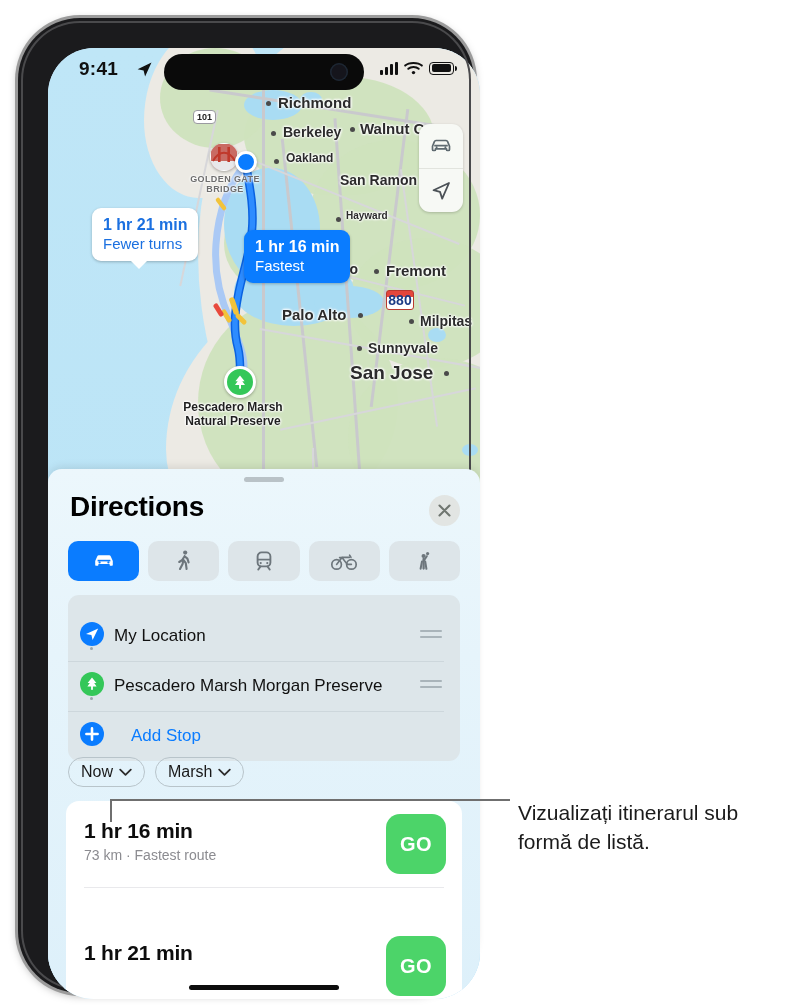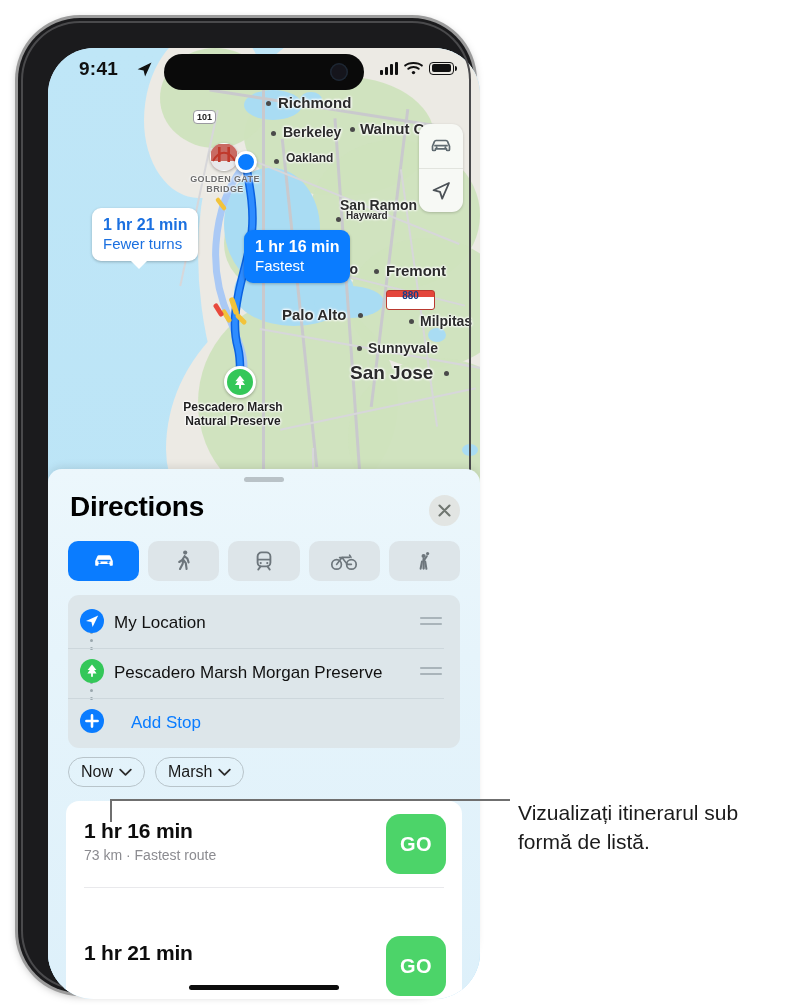--- a/index.html
+++ b/index.html
@@ -122,24 +122,24 @@
     position:absolute; z-index:24; font-size:12px; font-weight:bold; color:#1f1f1f;
     text-align:center; line-height:1.2; white-space:nowrap;
     text-shadow:0 0 3px #fff,0 0 3px #fff,0 0 3px #fff,0 0 2px #fff;
   }
   .shield{
     position:absolute; z-index:23; background:#fff; border:1.5px solid #9a9aa0;
     border-radius:4px; font-size:9px; font-weight:bold; color:#222;
     padding:1px 3px; text-shadow:none;
   }
   .shield-i{
-    position:absolute; z-index:23; width:49px;height:20px;border-radius:3px;
+    position:absolute; z-index:23; width:28px;height:20px;border-radius:3px;
     background:linear-gradient(180deg,#e4463c 0 34%, #ffffff 34% 100%);
-    border:1px solid #b9392f; color:#1b3c86; font-size:10px;font-weight:bold;
-    display:flex;align-items:flex-end;justify-content:center; padding-bottom:8px;
+    border:1px solid #b9392f; color:#1b3c86; font-size:14px;font-weight:bold;
+    display:flex;align-items:flex-end;justify-content:center; padding-bottom:1px;
   }
 
   
   .sheet{
     position:absolute; left:0; right:0; bottom:0; height:530px; z-index:35;
     background:linear-gradient(180deg,#ecf7fc 0%, #e6f4fb 35%, #ddf0fa 100%);
     border-radius:14px 14px 0 0;
     box-shadow:0 -2px 8px rgba(0,0,0,.10);
   }
   .grabber{
@@ -158,21 +158,21 @@
     position:absolute; left:20px; right:20px; top:72px; display:flex; gap:9px;
   }
   .mode{
     flex:1; height:40px; border-radius:10px; background:#dde5e9;
     display:flex; align-items:center; justify-content:center;
   }
   .mode.active{ background:#0a7cff; }
 
   .fields{
     position:absolute; left:20px; right:20px; top:126px;
-    background:#dde6ea; border-radius:11px; padding:3px 10px 0 0;
+    background:#dde6ea; border-radius:11px; padding:16px 10px 0 0;
   }
   .fieldrow{ position:relative; height:50px; display:flex; align-items:center; padding-left:46px;}
   .fieldrow + .fieldrow .divider{
     position:absolute; left:0; right:6px; top:0; height:1px; background:#cdd7dc;
   }
   .fieldrow .ico{ position:absolute; left:12px; top:50%; transform:translateY(-50%); }
   .fieldrow .txt{ font-size:17px; color:#111; }
   .fieldrow .txt.link{ color:#0a7cff;margin-left:17px; }
   .handle-ico{ position:absolute; right:6px; top:50%; transform:translateY(-50%);}
   .dotsline{ position:absolute; left:22px; width:3px; }
@@ -297,21 +297,21 @@
 
         <div id="city-layer">
             <div class="citylabel" style="left: 230px; top: 46px; font-size: 15px;">Richmond</div>
             <div class="citydot" style="left: 218px; top: 53px;"></div>
             <div class="citylabel" style="left: 235px; top: 76px; font-size: 14px;">Berkeley</div>
             <div class="citydot" style="left: 223px; top: 83px;"></div>
             <div class="citylabel" style="left: 312px; top: 72px; font-size: 15px;">Walnut Cre</div>
             <div class="citydot" style="left: 302px; top: 79px;"></div>
             <div class="citylabel" style="left: 238px; top: 103px; font-size: 12px;">Oakland</div>
             <div class="citydot" style="left: 226px; top: 111px;"></div>
-            <div class="citylabel" style="left: 292px; top: 124px; font-size: 14px; margin-top: 25px;">San Ramon</div>
+            <div class="citylabel" style="left: 292px; top: 124px; font-size: 14px;">San Ramon</div>
             <div class="citydot" style="left: 376px; top: 130px;"></div>
             <div class="citylabel" style="left: 298px; top: 162px; font-size: 10px;">Hayward</div>
             <div class="citydot" style="left: 288px; top: 169px;"></div>
             <div class="citylabel" style="left: 338px; top: 214px; font-size: 15px;">Fremont</div>
             <div class="citydot" style="left: 326px; top: 221px;"></div>
             <div class="citylabel" style="left: 372px; top: 265px; font-size: 14px;">Milpitas</div>
             <div class="citydot" style="left: 361px; top: 271px;"></div>
             <div class="citylabel" style="left: 320px; top: 292px; font-size: 14px;">Sunnyvale</div>
             <div class="citydot" style="left: 309px; top: 298px;"></div>
             <div class="citylabel" style="left: 302px; top: 314px; font-size: 19px;">San Jose</div>

